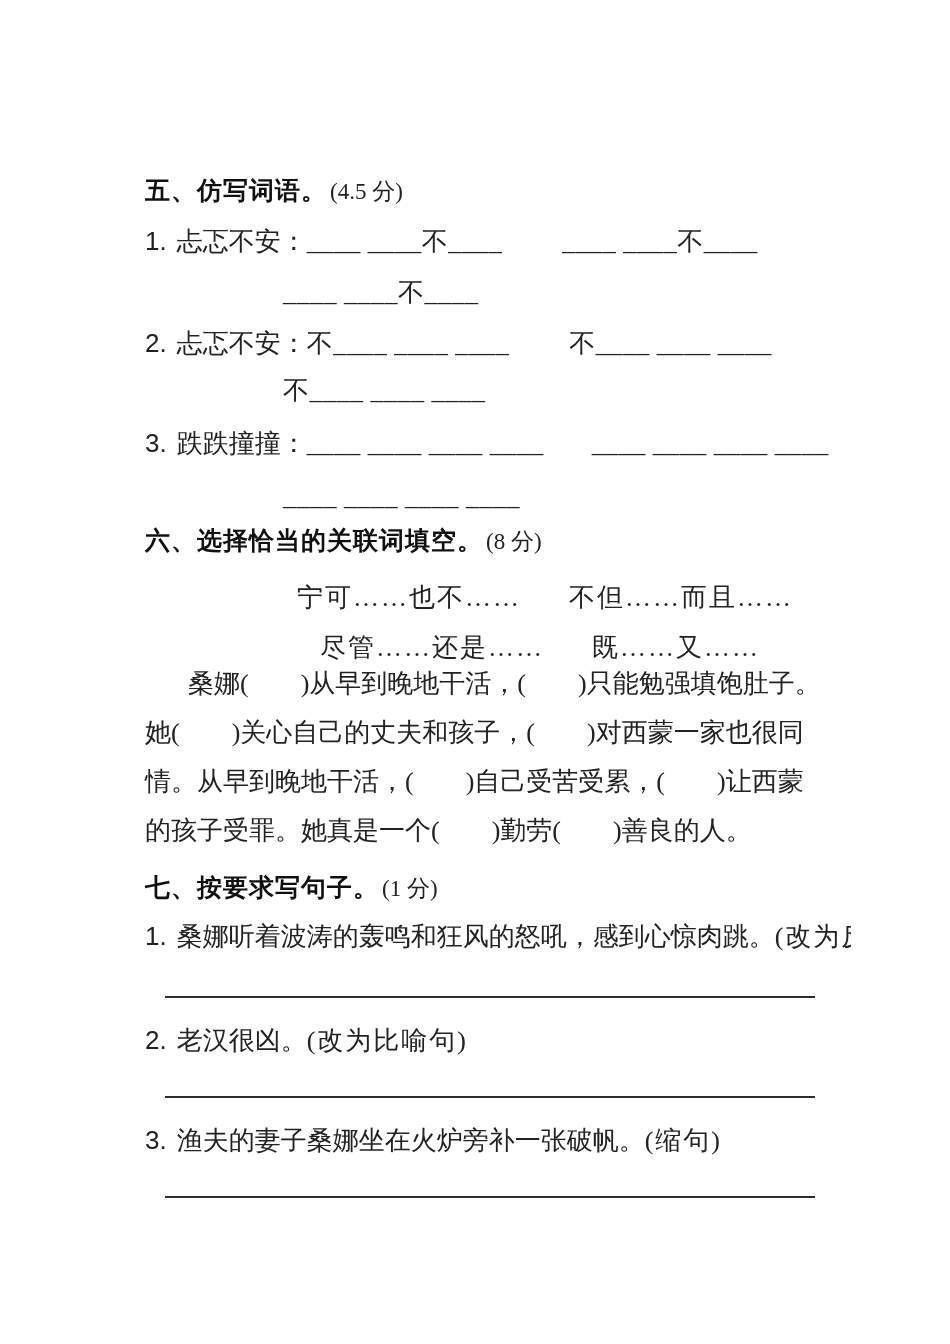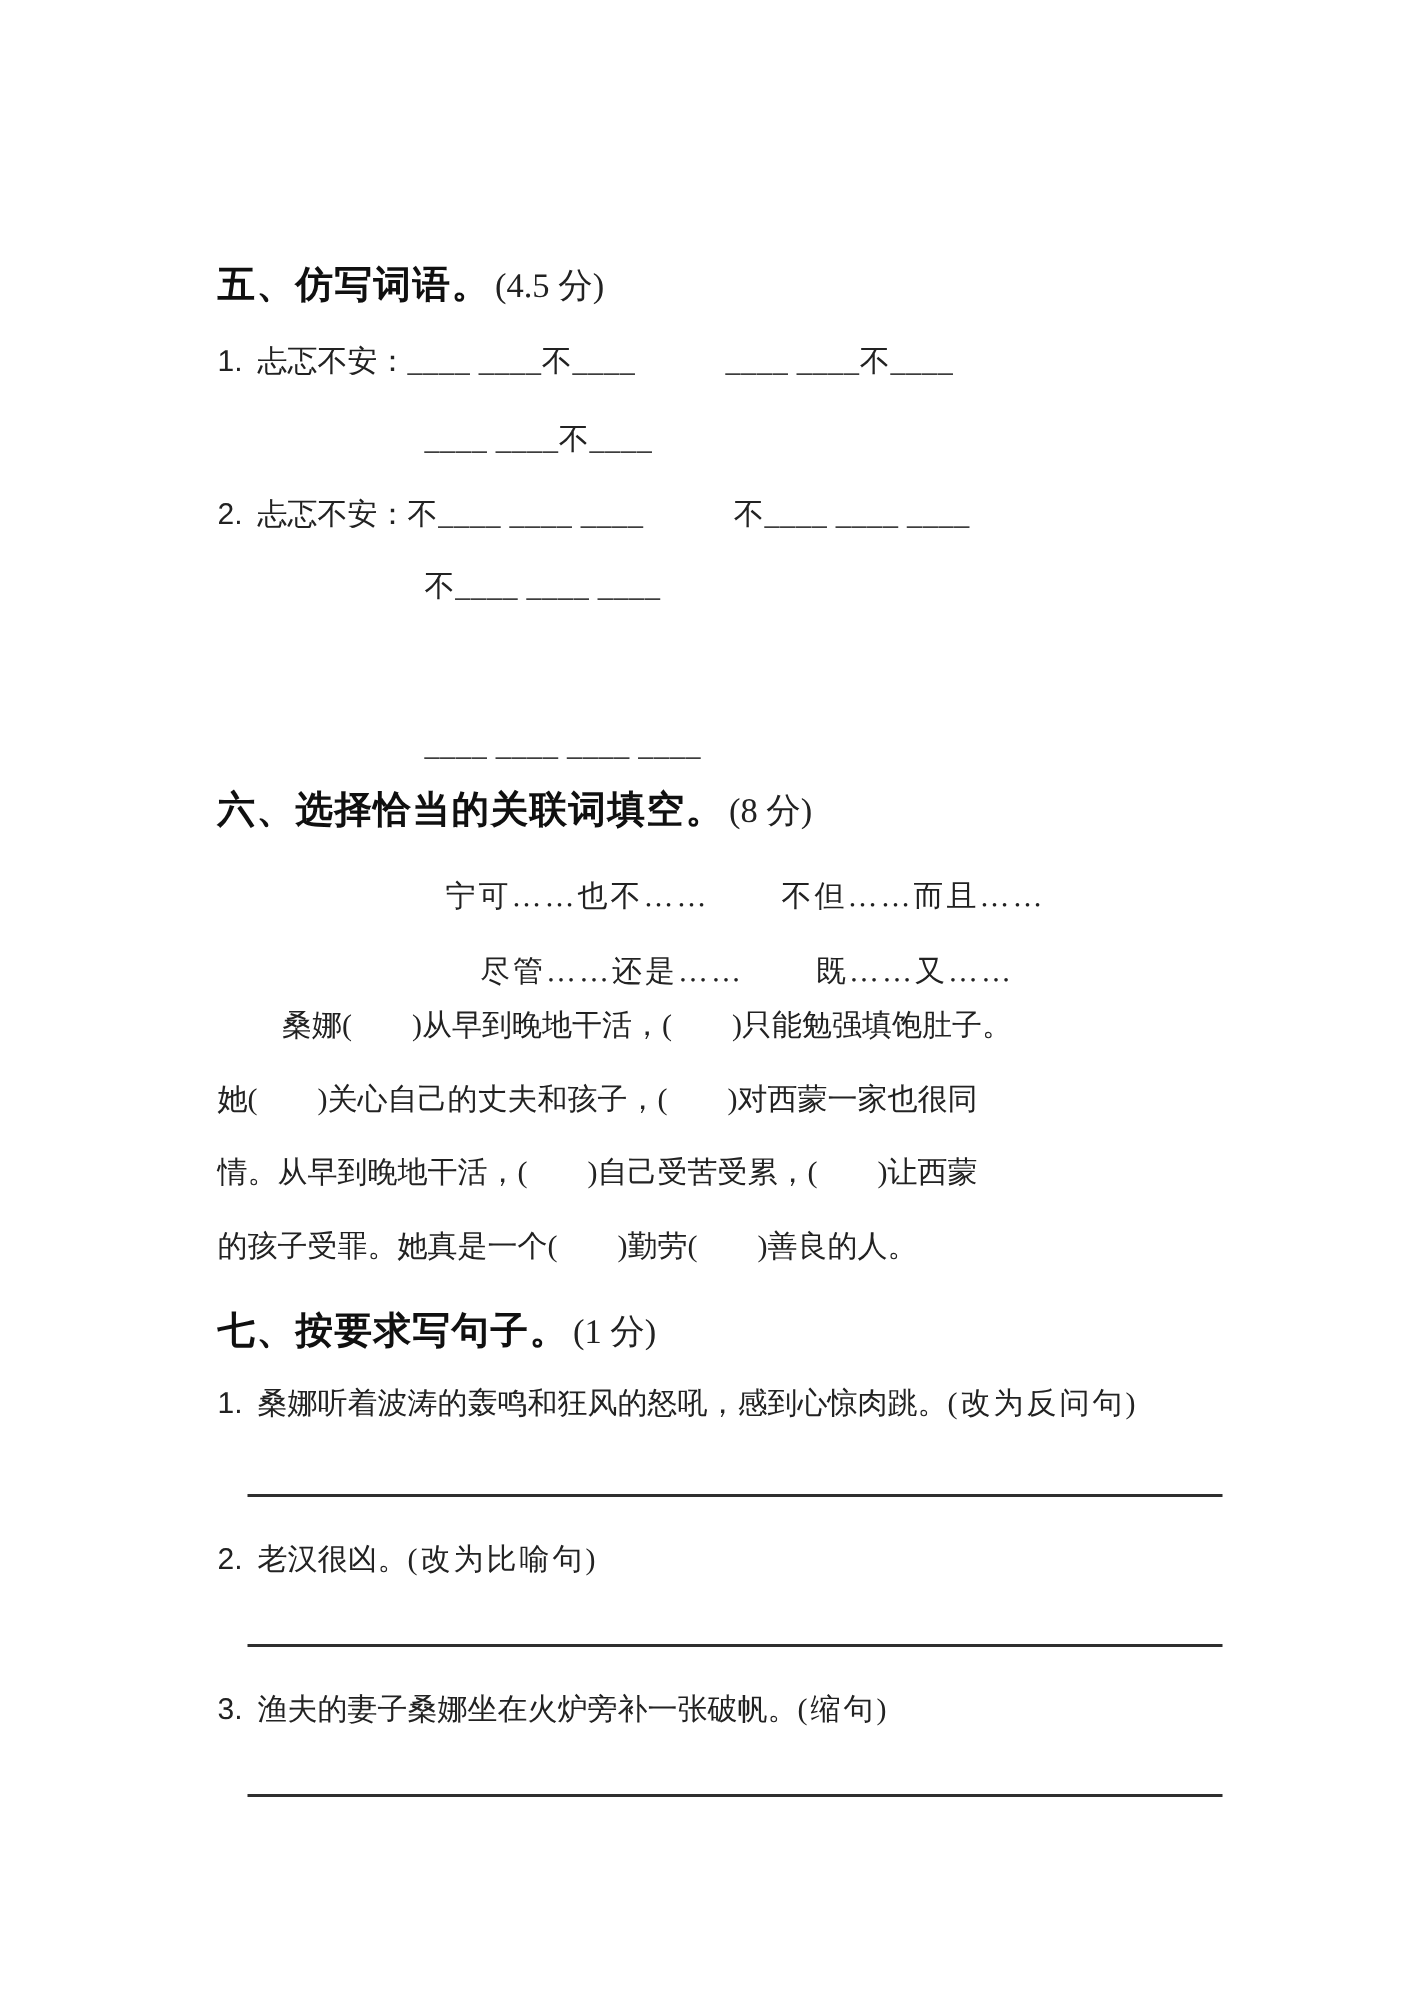--- a/index.html
+++ b/index.html
@@ -1,18 +1,18 @@
 <!DOCTYPE html>
 <html><head>
 <meta charset="utf-8">
 <style>
   html,body{margin:0;padding:0;background:#ffffff;}
   .page{position:relative;width:851px;height:1344px;background:#ffffff;overflow:hidden;
         font-family:"Liberation Serif",serif;color:#222;}
-  .line{position:absolute;white-space:pre;font-size:20px;line-height:34px;}
+  .line{position:absolute;white-space:pre;font-size:26px;line-height:34px;}
   .heading{left:145px;font-family:"Liberation Sans",sans-serif;font-weight:bold;
            font-size:25px;color:#101010;letter-spacing:1px;}
   .h-score{font-family:"Liberation Serif",serif;font-weight:normal;font-size:23px;
            color:#222;letter-spacing:0;margin-left:3px;}
   .num{font-family:"Liberation Sans",sans-serif;margin-right:10px;}
   .blank{letter-spacing:.5px;}
   .gap{margin-left:60px;}
   .gap-sm{margin-left:48px;}
   .kai{letter-spacing:2px;}
   .answer-line{position:absolute;left:165px;width:650px;height:0;
@@ -26,20 +26,21 @@
 <div class="page">
 
   <div class="line heading" style="top:173px"><span>五、仿写词语。</span><span class="h-score">(4.5 分)</span></div>
 
   <div class="line" style="top:224px;left:145px"><span class="num">1.</span><span>忐忑不安：</span><span class="blank">____ ____不____</span><span class="blank gap">____ ____不____</span></div>
   <div class="line blank" style="top:276px;left:283px">____ ____不____</div>
 
   <div class="line" style="top:326px;left:145px"><span class="num">2.</span><span>忐忑不安：</span><span class="blank">不____ ____ ____</span><span class="blank gap">不____ ____ ____</span></div>
   <div class="line blank" style="top:374px;left:283px">不____ ____ ____</div>
 
+  <div class="line" style="top:426px;left:145px"><span class="num">3.</span><span>跌跌撞撞：</span><span class="blank">____ ____ ____ ____</span><span class="blank gap-sm">____ ____ ____ ____</span></div>
   <div class="line blank" style="top:480px;left:283px">____ ____ ____ ____</div>
 
   <div class="line heading" style="top:523px"><span>六、选择恰当的关联词填空。</span><span class="h-score">(8 分)</span></div>
 
   <div class="line kai" style="top:631px;left:320px"><span>尽管……还是……</span><span class="gap-sm">既……又……</span></div>
   <div class="line kai" style="top:581px;left:297px"><span>宁可……也不……</span><span class="gap-sm">不但……而且……</span></div>
 
   <div class="line" style="top:667px;left:188px">桑娜(        )从早到晚地干活，(        )只能勉强填饱肚子。</div>
   <div class="line" style="top:716px;left:145px">她(        )关心自己的丈夫和孩子，(        )对西蒙一家也很同</div>
   <div class="line" style="top:765px;left:145px">情。从早到晚地干活，(        )自己受苦受累，(        )让西蒙</div>

